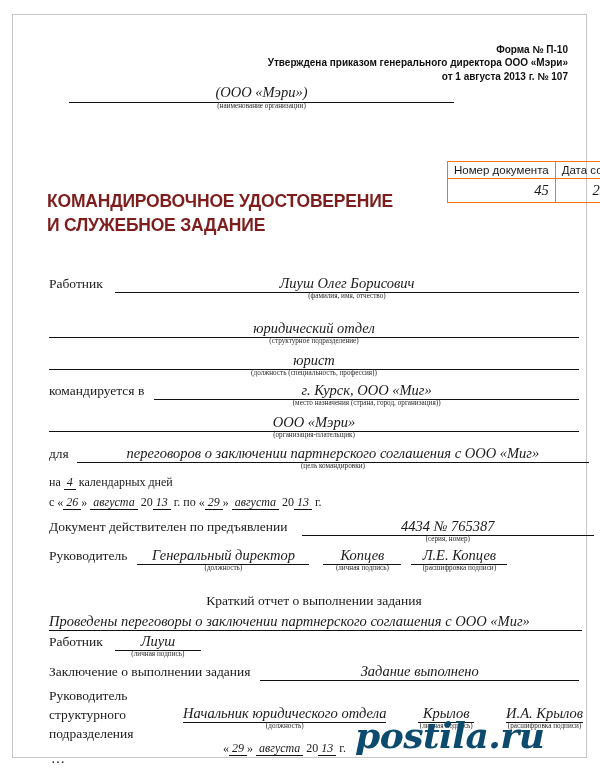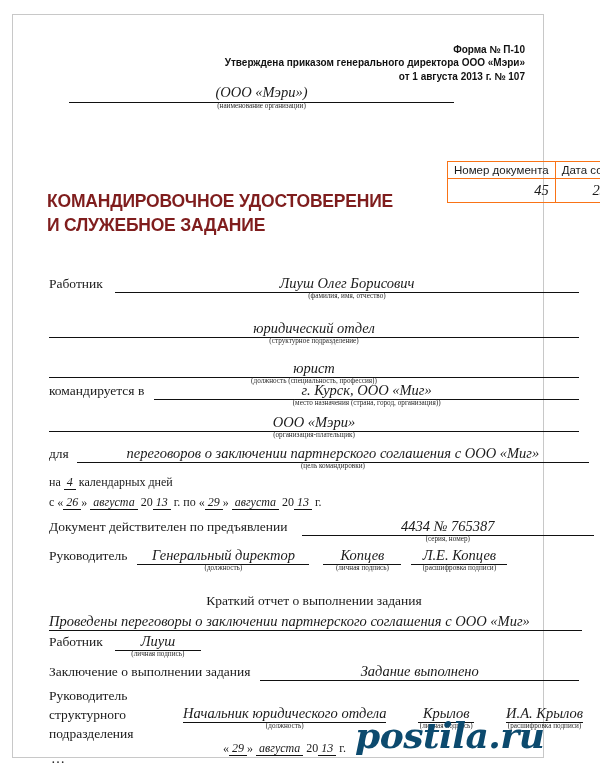--- a/index.html
+++ b/index.html
@@ -14,21 +14,21 @@
     font-family: "Liberation Serif", "DejaVu Serif", serif;
     color: #1a1a1a;
     overflow: hidden;
   }
 
   
   #sheet {
     position: absolute;
     left: 12px;
     top: 14px;
-    width: 532px;
+    width: 575px;
     height: 744px;
     background: #fff;
     border: 1px solid #c8c8c8;
     box-sizing: border-box;
   }
   #inner {
     position: absolute;
     left: 18px;
     top: 12px;
     right: 12px;
@@ -237,21 +237,21 @@
     </div>
 
     <div class="row" style="left:18px; top:293px; width:530px;">
       <div class="fld" style="flex:1;">
         <div class="val">юридический отдел</div>
         <div class="cap under">(структурное подразделение)</div>
       </div>
     </div>
 
     <div class="row" style="left:18px; top:325px; width:530px;">
-      <div class="fld" style="flex:1;margin-top:8px;">
+      <div class="fld" style="flex:1;">
         <div class="val">юрист</div>
         <div class="cap under">(должность (специальность, профессия))</div>
       </div>
     </div>
 
     <div class="row" style="left:18px; top:355px; width:530px;">
       <div class="pre">командируется в</div>
       <div class="fld" style="flex:1; margin-left:10px;">
         <div class="val">г. Курск, ООО «Миг»</div>
         <div class="cap under">(место назначения (страна, город, организация))</div>

